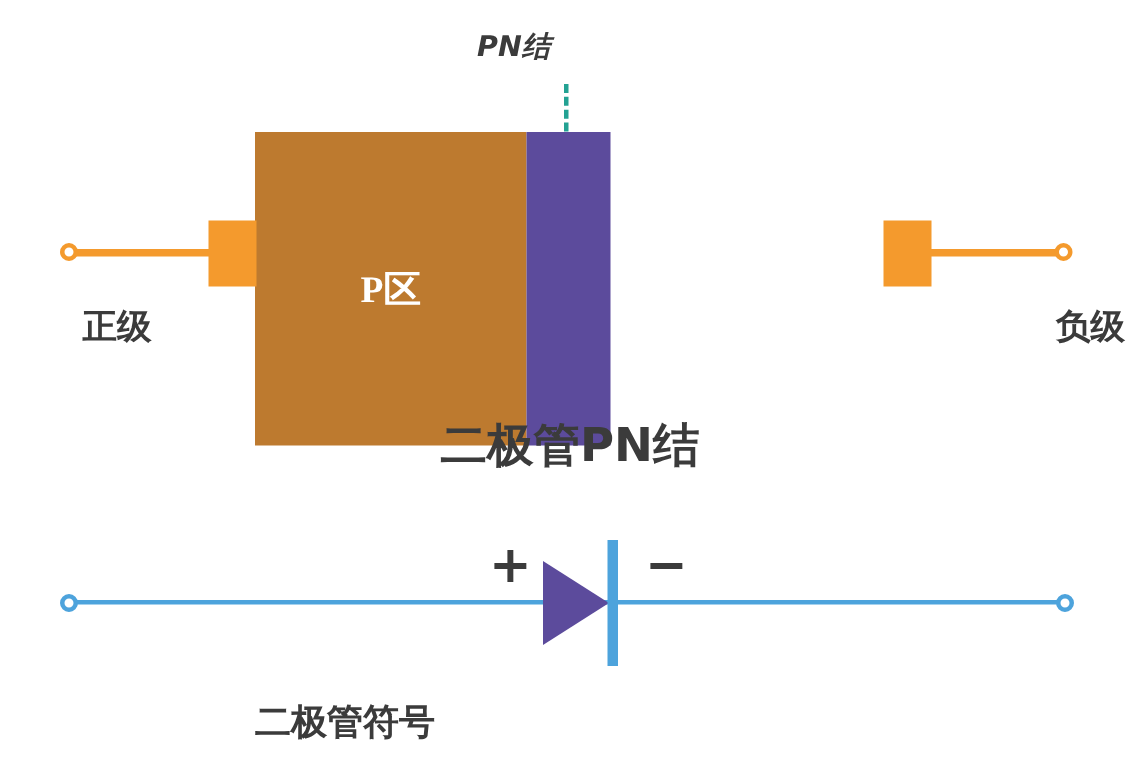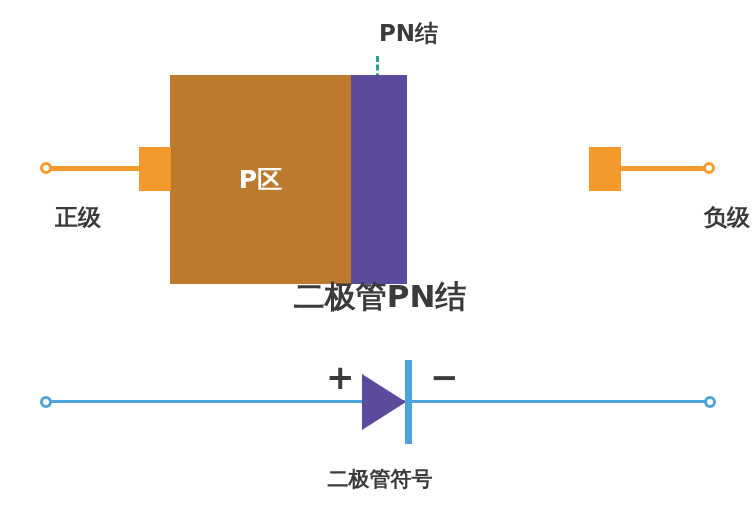--- a/index.html
+++ b/index.html
@@ -22,36 +22,37 @@
     height: 514px;
     background: #ffffff;
     overflow: hidden;
     color: var(--text);
   }
   .abs { position: absolute; }
 
   
   .pn-title {
     left: 318px; top: 18px; width: 120px;
-    text-align: right;
-    font-size: 23px; font-weight: bold;
+    text-align: left;
+    font-size: 19px; font-weight: bold; font-style: italic;
   }
   .arrow-line {
     left: 376px; top: 56px; height: 66px; width: 0;
     border-left: 3px dashed var(--arrow);
   }
   .arrow-head {
     left: 370px; top: 122px; width: 0; height: 0;
     border-left: 8px solid transparent;
     border-right: 8px solid transparent;
     border-top: 13px solid var(--arrow);
   }
   .diode-body {
-    left: 170px; top: 75px; width: 420px; height: 209px;
+    left: 170px; top: 88px; width: 420px; height: 209px;
     display: flex;
+    font-family: Liberation Serif, serif;
   }
   .region {
     display: flex; align-items: center; justify-content: center;
     color: #ffffff; font-size: 25px; font-weight: bold;
   }
   .p-region { width: 181px; background: var(--p-region); }
   .junction-region { width: 56px; background: var(--junction); }
   .n-region { width: 183px; background: var(--n-region); }
 
   .terminal {
@@ -107,22 +108,22 @@
     background: var(--symbol-line);
   }
   .sign {
     top: 360px; font-size: 34px; font-weight: bold; line-height: 1;
   }
   .sign.plus { left: 326px; }
   .sign.minus { left: 430px; }
 
   .symbol-caption {
     left: 170px; top: 465px; width: 420px;
-    text-align: center;
-    font-size: 21px; font-weight: bold;
+    text-align: left;
+    font-size: 24px; font-weight: bold;
   }
 </style>
 </head>
 <body>
 
 <div class="canvas">
 
   <div class="abs pn-title">PN结</div>
 
   <div class="abs arrow-line"></div>

